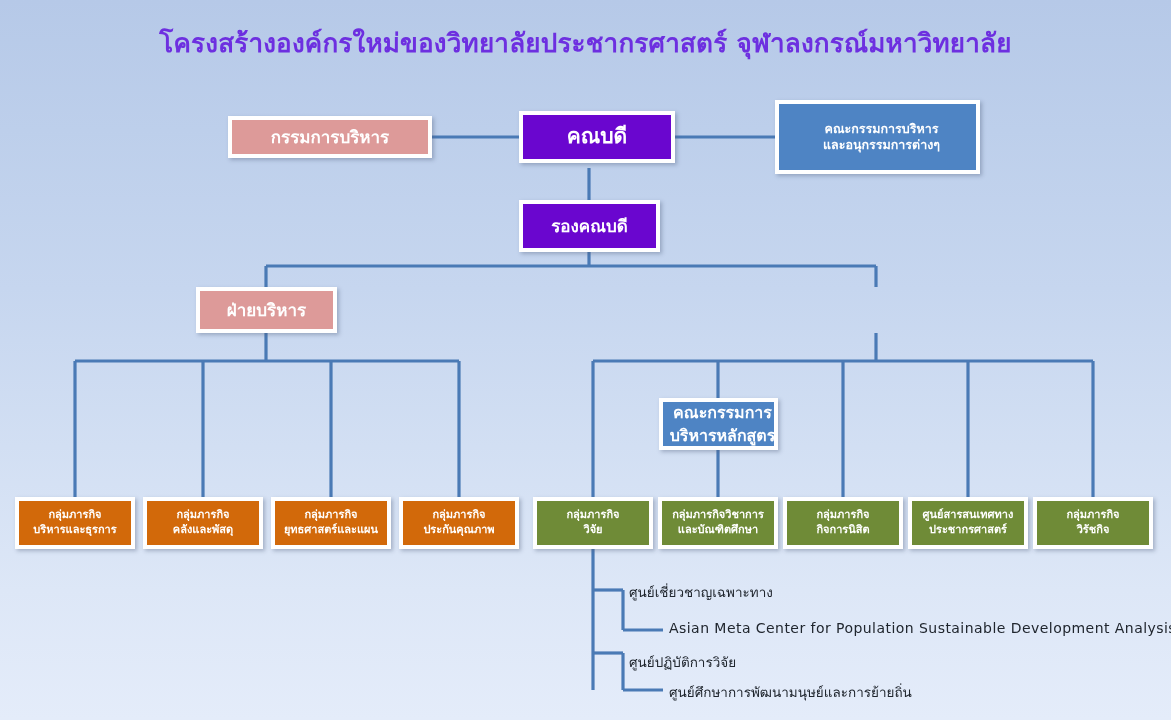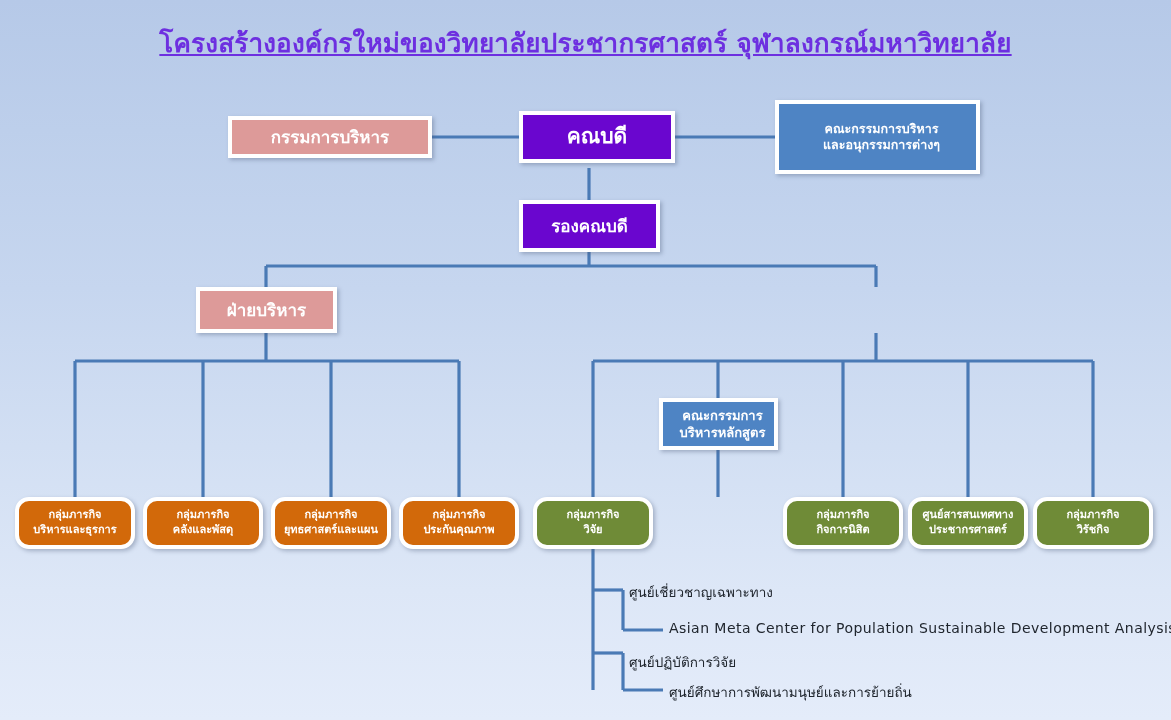--- a/index.html
+++ b/index.html
@@ -52,22 +52,22 @@
   .n-purple{background:#6a06cf;}
   .n-pink{background:#dd9a99;}
   .n-blue{background:#4e84c4;padding-left:8px;}
   .n-orange{background:#d2690a;}
   .n-green{background:#6f8b37;}
 
   
   .big     {font-size:21px;font-weight:bold;}
   .mid     {font-size:17px;font-weight:bold;}
   .small   {font-size:12.5px;font-weight:bold;}
-  .tiny    {font-size:13px;font-weight:bold;}
-  .leaf    {font-size:11px;font-weight:bold;border-radius:14px;}
+  .tiny    {font-size:16px;font-weight:bold;justify-content:space-between;}
+  .leaf    {font-size:11px;font-weight:bold;}
 
   
   .txt-label{
     position:absolute;
     color:#20262e;
     white-space:nowrap;
     z-index:5;
     text-align:center;
   }
   .th-label{font-size:13.5px;}
@@ -78,21 +78,20 @@
     position:absolute;
     left:0;
     top:22px;
     width:1171px;
     text-align:center;
     font-size:26px;
     font-weight:bold;
     color:#6d2fe0;
     letter-spacing:.2px;
     z-index:6;
-    text-decoration:underline;
   }
 </style>
 </head>
 <body>
 
 <div id="chart-root">
 
   <div id="page-title">โครงสร้างองค์กรใหม่ของวิทยาลัยประชากรศาสตร์  จุฬาลงกรณ์มหาวิทยาลัย</div>
 
   <svg id="connectors" viewBox="0 0 1171 720" width="1171" height="720">
@@ -179,20 +178,24 @@
   </div>
   <div class="node n-orange leaf" style="left:399px;top:497px;width:120px;height:52px;">
     <span class="ln">กลุ่มภารกิจ</span>
     <span class="ln">ประกันคุณภาพ</span>
   </div>
 
   <div class="node n-green leaf" style="left:533px;top:497px;width:120px;height:52px;">
     <span class="ln">กลุ่มภารกิจ</span>
     <span class="ln">วิจัย</span>
   </div>
+  <div class="node n-green leaf" style="left:658px;top:497px;width:120px;height:52px;">
+    <span class="ln">กลุ่มภารกิจวิชาการ</span>
+    <span class="ln">และบัณฑิตศึกษา</span>
+  </div>
   <div class="node n-green leaf" style="left:783px;top:497px;width:120px;height:52px;">
     <span class="ln">กลุ่มภารกิจ</span>
     <span class="ln">กิจการนิสิต</span>
   </div>
   <div class="node n-green leaf" style="left:908px;top:497px;width:120px;height:52px;">
     <span class="ln">ศูนย์สารสนเทศทาง</span>
     <span class="ln">ประชากรศาสตร์</span>
   </div>
   <div class="node n-green leaf" style="left:1033px;top:497px;width:120px;height:52px;">
     <span class="ln">กลุ่มภารกิจ</span>

